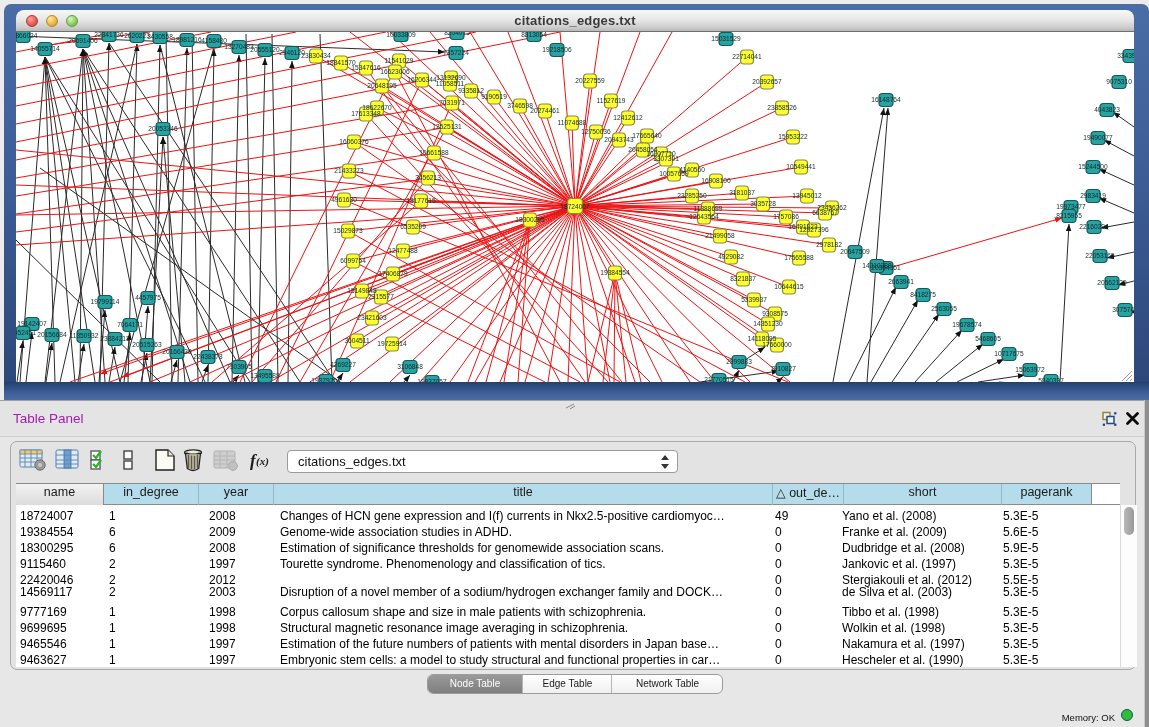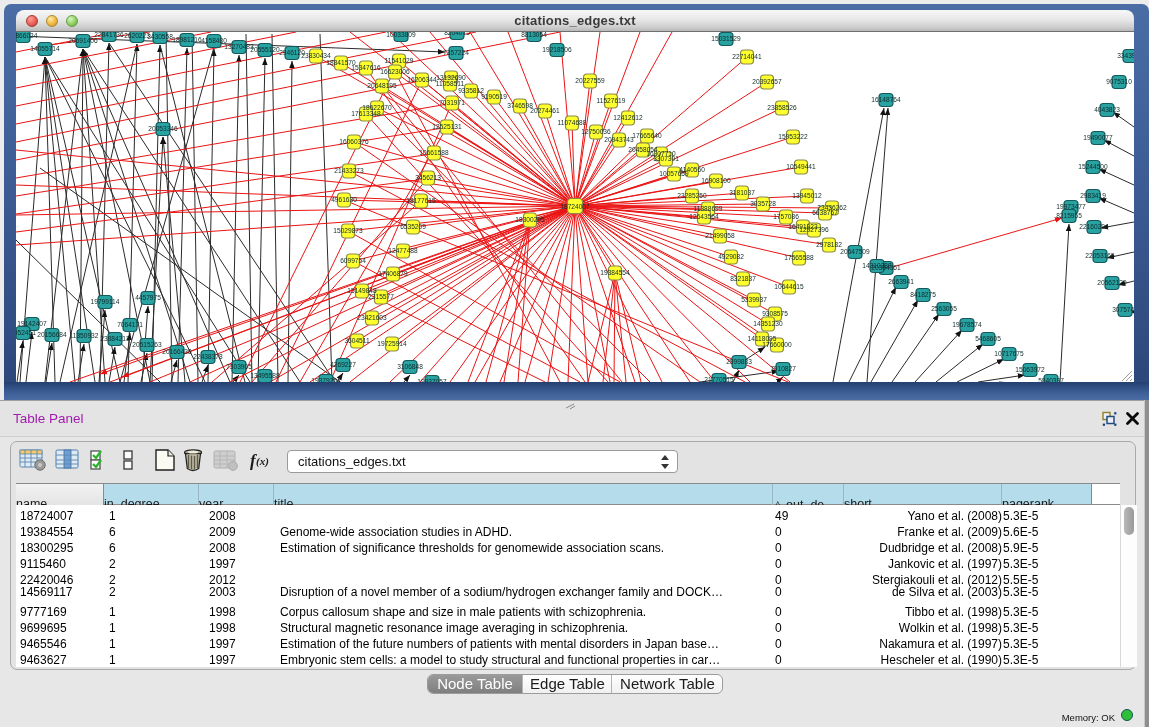--- a/index.html
+++ b/index.html
@@ -15,33 +15,33 @@
  border-top:1px solid #9f9f9f;border-bottom:1px solid #cfcfcf;box-sizing:border-box;}
 #tp-head span{position:absolute;left:13px;top:10px;font-size:13.5px;color:#a21caf;}
 #lower{position:absolute;left:0;top:437px;width:1149px;height:290px;background:#e7e7e7;}
 #inset{position:absolute;left:10px;top:441px;width:1126px;height:229px;background:#e3e3e3;
  border:1px solid #a9a9a9;border-radius:7px;box-sizing:border-box;}
 #combo{position:absolute;left:287px;top:450px;width:391px;height:23px;background:#fff;
  border:1px solid #9a9a9a;border-radius:4px;box-sizing:border-box;}
 #combo span{position:absolute;left:10px;top:3px;font-size:13px;color:#111;}
 #thead{position:absolute;left:16px;top:483px;width:1104px;height:22px;background:#b5dcea;
  border-top:1px solid #8a8a8a;border-bottom:1px solid #8a8a8a;box-sizing:border-box;}
-.hc{position:absolute;top:0;height:20px;padding-top:13px;box-sizing:content-box;font-size:12.5px;color:#1a1a1a;}
+.hc{position:absolute;top:0;height:20px;padding-top:1px;box-sizing:content-box;font-size:12.5px;color:#1a1a1a;text-align:center;}
 #tbody{position:absolute;left:16px;top:505px;width:1104px;height:162px;background:#fff;}
 .trow{position:absolute;left:16px;width:1104px;height:16px;font-size:12px;color:#000;}
 .trow span{position:absolute;top:1px;white-space:nowrap;}
 .c0{left:4px;}.c1{left:93px;}.c2{left:193px;}.c3{left:264px;}.c4{left:759px;}
-.c5{left:826px;width:160px;text-align:right;}.c6{left:987px;}
+.c5{left:826px;width:160px;text-align:left;}.c6{left:987px;}
 #vsb{position:absolute;left:1120px;top:505px;width:16px;height:162px;background:#fdfdfd;
  border-left:1px solid #d9d9d9;}
 #vsb div{position:absolute;left:3px;top:2px;width:10px;height:28px;border-radius:5px;
  background:linear-gradient(90deg,#b9b9b9,#999);}
 #tabs{position:absolute;left:427px;top:674px;width:296px;height:20px;border:1px solid #9c9c9c;
  border-radius:6px;background:linear-gradient(180deg,#ffffff,#f0f0f0);box-sizing:border-box;
- font-size:15px;}
+ font-size:10px;}
 #tabs .seg{position:absolute;top:0;height:18px;line-height:18px;text-align:center;color:#1a1a1a;}
 #seg1{left:0;width:94px;background:linear-gradient(180deg,#9a9a9a,#7f7f7f);color:#fff !important;
  border-radius:5px 0 0 5px;}
 #seg2{left:94px;width:89px;border-left:1px solid #b5b5b5;}
 #seg3{left:183px;width:111px;border-left:1px solid #b5b5b5;}
 #status{position:absolute;left:0;top:694px;width:1149px;height:33px;}
 #mem{position:absolute;right:34px;top:18px;font-size:9.5px;color:#111;}
 #memdot{position:absolute;right:16px;top:15px;width:12px;height:12px;border-radius:50%;
  background:#2fbe3a;border:1.3px solid #155;box-sizing:border-box;}
 #rstrip{position:absolute;left:1144px;top:400px;width:5px;height:327px;background:#8f8f8f;
@@ -644,20 +644,21 @@
  <div class="hc" style="left:757px;width:70px;border-right:1px solid #9ab6c2">△ out_de…</div>
  <div class="hc" style="left:828px;width:157px;border-right:1px solid #9ab6c2">short</div>
  <div class="hc" style="left:986px;width:89px;border-right:1px solid #8a8a8a">pagerank</div>
  <div style="position:absolute;left:1076px;top:0;width:28px;height:20px;background:#fff"></div>
 </div>
 <div id="tbody"></div>
 <div class="trow" style="top:508px">
       <span class="c0">18724007</span>
       <span class="c1">1</span>
       <span class="c2">2008</span>
+      <span class="c3">Changes of HCN gene expression and I(f) currents in Nkx2.5‑positive cardiomyoc…</span>
       <span class="c4">49</span>
       <span class="c5">Yano et al. (2008)</span>
       <span class="c6">5.3E-5</span>
     </div>
     <div class="trow" style="top:523.95px">
       <span class="c0">19384554</span>
       <span class="c1">6</span>
       <span class="c2">2009</span>
       <span class="c3">Genome‑wide association studies in ADHD.</span>
       <span class="c4">0</span>
@@ -670,20 +671,21 @@
       <span class="c2">2008</span>
       <span class="c3">Estimation of significance thresholds for genomewide association scans.</span>
       <span class="c4">0</span>
       <span class="c5">Dudbridge et al. (2008)</span>
       <span class="c6">5.9E-5</span>
     </div>
     <div class="trow" style="top:555.8500000000001px">
       <span class="c0">9115460</span>
       <span class="c1">2</span>
       <span class="c2">1997</span>
+      <span class="c3">Tourette syndrome. Phenomenology and classification of tics.</span>
       <span class="c4">0</span>
       <span class="c5">Jankovic et al. (1997)</span>
       <span class="c6">5.3E-5</span>
     </div>
     <div class="trow" style="top:571.8000000000002px">
       <span class="c0">22420046</span>
       <span class="c1">2</span>
       <span class="c2">2012</span>
       <span class="c4">0</span>
       <span class="c5">Stergiakouli et al. (2012)</span>

